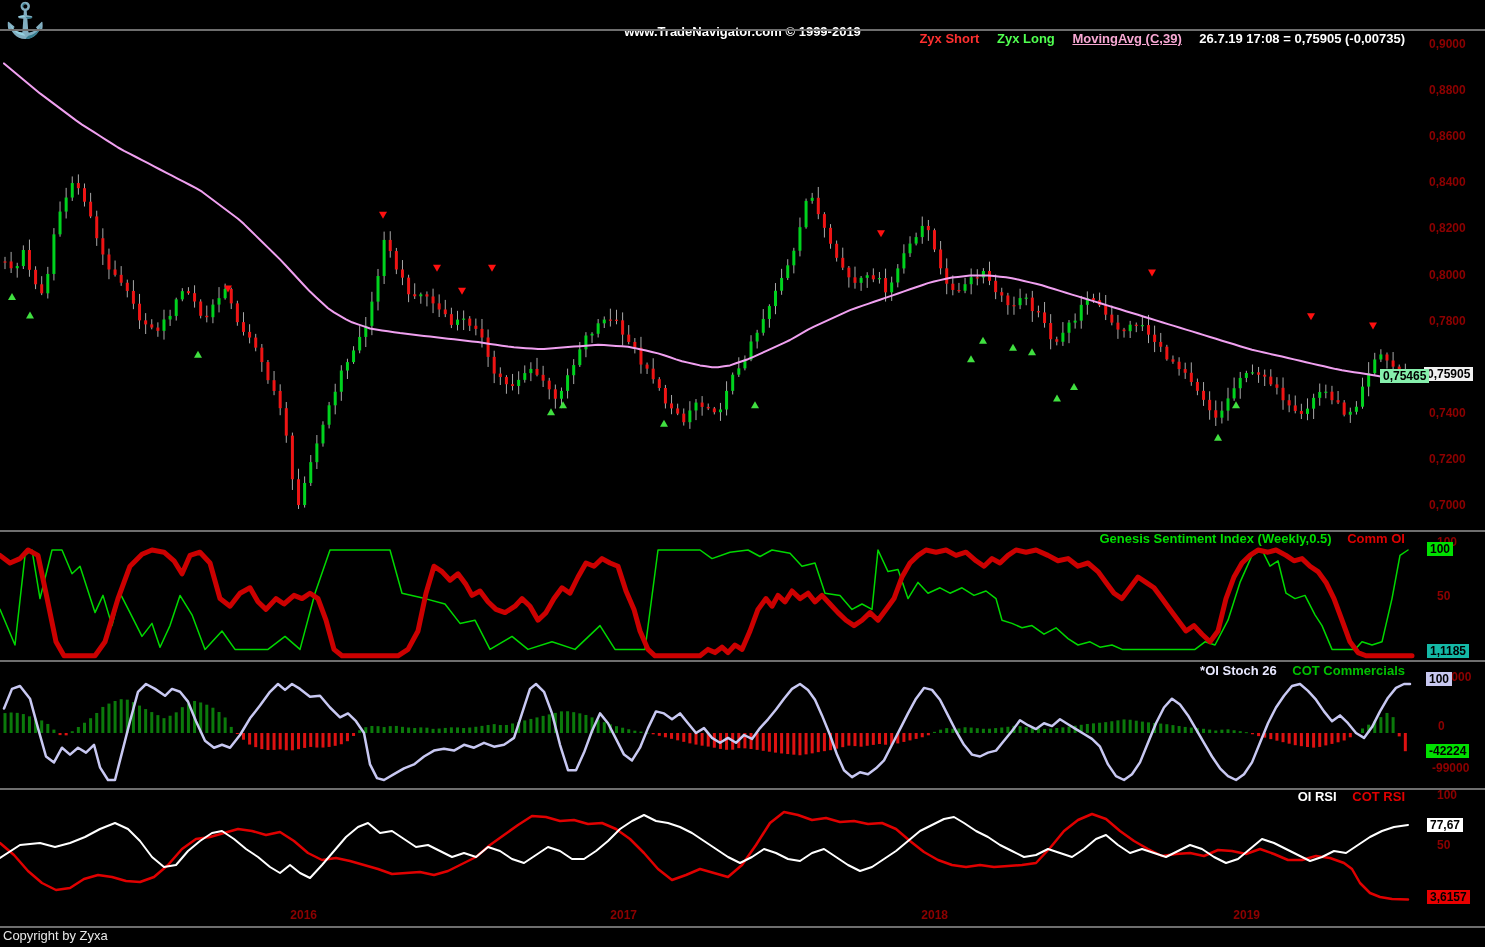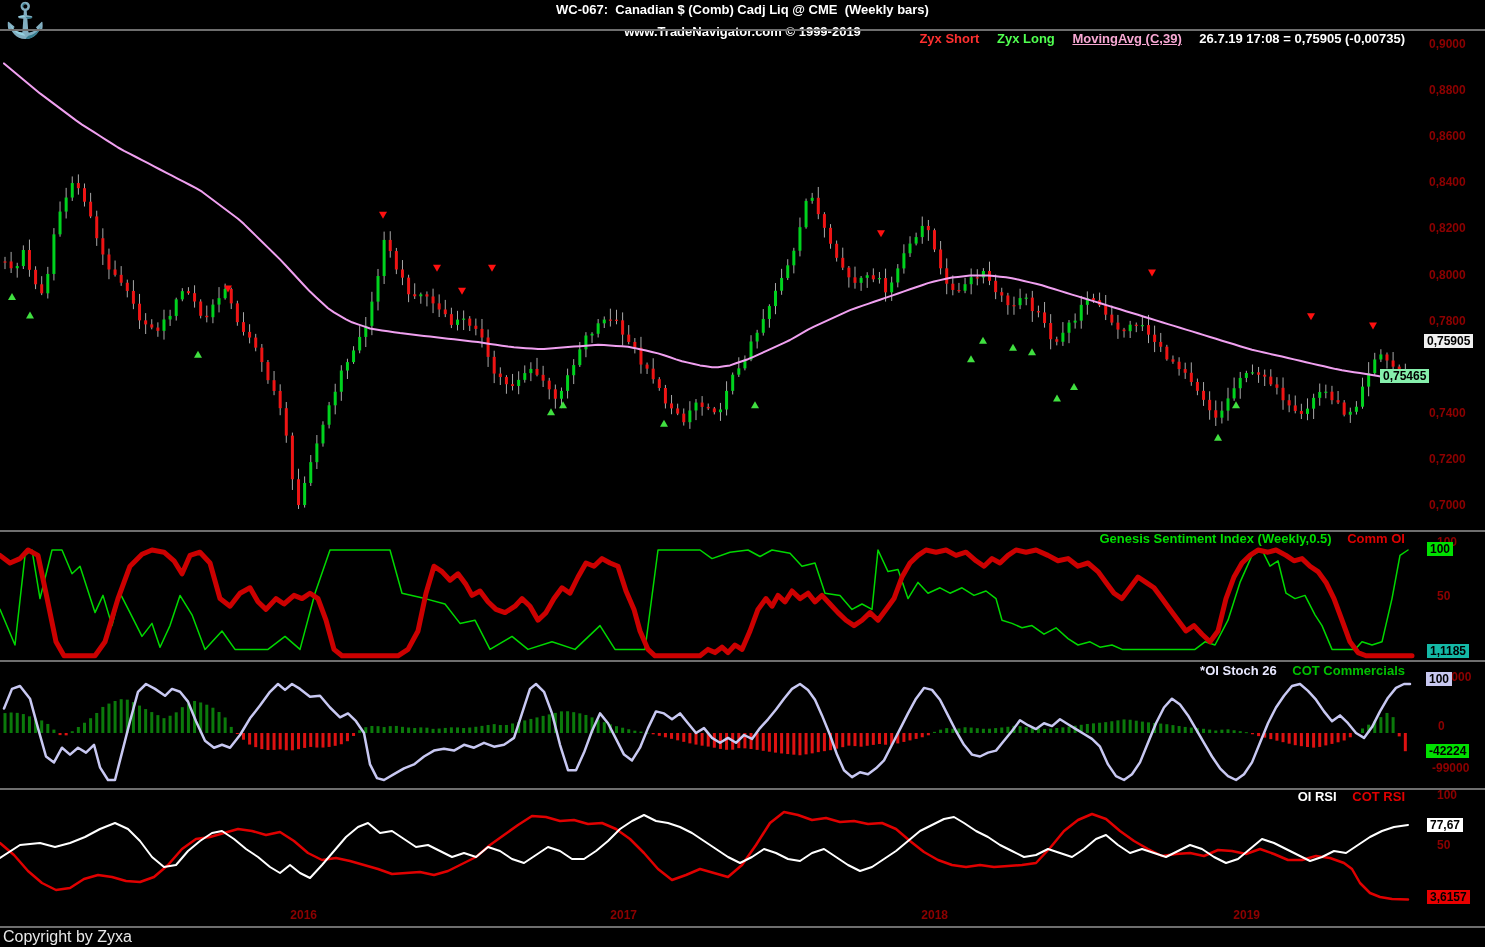--- a/index.html
+++ b/index.html
@@ -9,30 +9,29 @@
   .ttl{width:100%;text-align:center;color:#fff;font-weight:bold;font-size:13px;white-space:pre;}
   .legend-row{top:31px;right:80px;font-size:13px;font-weight:bold;white-space:nowrap;}
   .legend-row span{margin-left:14px;}
   .sep{left:0;width:1485px;height:2px;background:#6e6e6e;}
   .pane-hdr{right:80px;font-size:13px;font-weight:bold;white-space:nowrap;}
   .pane-hdr span{margin-left:12px;}
   .tick{color:#8E0000;font-size:12px;font-weight:bold;width:60px;}
   .badge{font-size:12px;font-weight:bold;color:#000;padding:0 3px;line-height:14px;}
   .yr{color:#8E0000;font-size:12px;font-weight:bold;width:60px;text-align:right;}
   .logo{left:4px;top:0px;font-size:34px;color:#C8B428;line-height:40px;}
-  .copy{left:3px;top:928px;color:#E8E8E8;font-size:16px;}
+  .copy{left:3px;top:928px;color:#E8E8E8;font-size:13px;}
   svg{position:absolute;display:block;}
 </style>
 </head>
 <body>
 
 <div id="screen">
   <div class="abs logo">⚓</div>
 
-  <div class="abs ttl" style="top:2px;">WC-067:  Canadian $ (Comb) Cadj Liq @ CME  (Weekly bars)</div>
   <div class="abs ttl" style="top:24px;">www.TradeNavigator.com © 1999-2019</div>
 
   <div class="abs sep" style="top:29px;"></div>
   <div class="abs sep" style="top:530px;"></div>
   <div class="abs sep" style="top:660px;"></div>
   <div class="abs sep" style="top:788px;"></div>
   <div class="abs sep" style="top:926px;"></div>
 
   <div class="abs legend-row">
     <span style="color:#FF3030;margin-left:0;text-align:right;">Zyx Short</span>
@@ -798,21 +797,21 @@
       <div class="abs tick" style="left: 1429px; top: 37px;">0,9000</div>
       <div class="abs tick" style="left: 1429px; top: 83px;">0,8800</div>
       <div class="abs tick" style="left: 1429px; top: 129px;">0,8600</div>
       <div class="abs tick" style="left: 1429px; top: 175px;">0,8400</div>
       <div class="abs tick" style="left: 1429px; top: 221px;">0,8200</div>
       <div class="abs tick" style="left: 1429px; top: 268px;">0,8000</div>
       <div class="abs tick" style="left: 1429px; top: 314px;">0,7800</div>
       <div class="abs tick" style="left: 1429px; top: 406px;">0,7400</div>
       <div class="abs tick" style="left: 1429px; top: 452px;">0,7200</div>
       <div class="abs tick" style="left: 1429px; top: 498px;">0,7000</div>
-      <div class="abs badge" style="left: 1424px; top: 334px; background: rgb(240, 240, 240);">0,75905</div>
+      <div class="abs badge" style="left: 1424px; top: 367px; background: rgb(240, 240, 240);">0,75905</div>
       <div class="abs badge" style="left: 1380px; top: 369px; background: #86efac;">0,75465</div>
       <div class="abs tick" style="left: 1437px; top: 535px;">100</div>
       <div class="abs tick" style="left: 1437px; top: 589px;">50</div>
       <div class="abs badge" style="left: 1427px; top: 542px; background: rgb(0, 224, 0);">100</div>
       <div class="abs badge" style="left: 1427px; top: 644px; background: #14b8a6;">1,1185</div>
       <div class="abs tick" style="left: 1438px; top: 670px;">99000</div>
       <div class="abs tick" style="left: 1438px; top: 719px;">0</div>
       <div class="abs tick" style="left: 1432px; top: 761px;">-99000</div>
       <div class="abs badge" style="left: 1426px; top: 672px; background: rgb(200, 200, 240);">100</div>
       <div class="abs badge" style="left: 1426px; top: 744px; background: rgb(0, 224, 0);">-42224</div>

